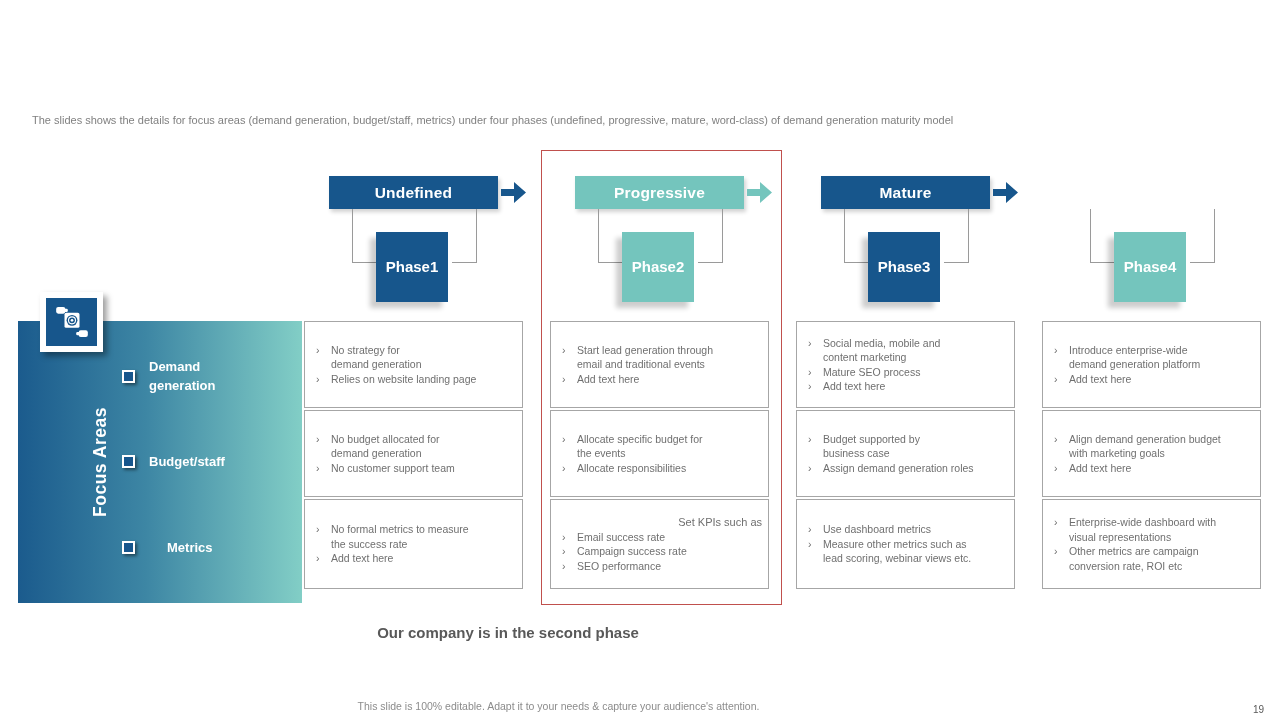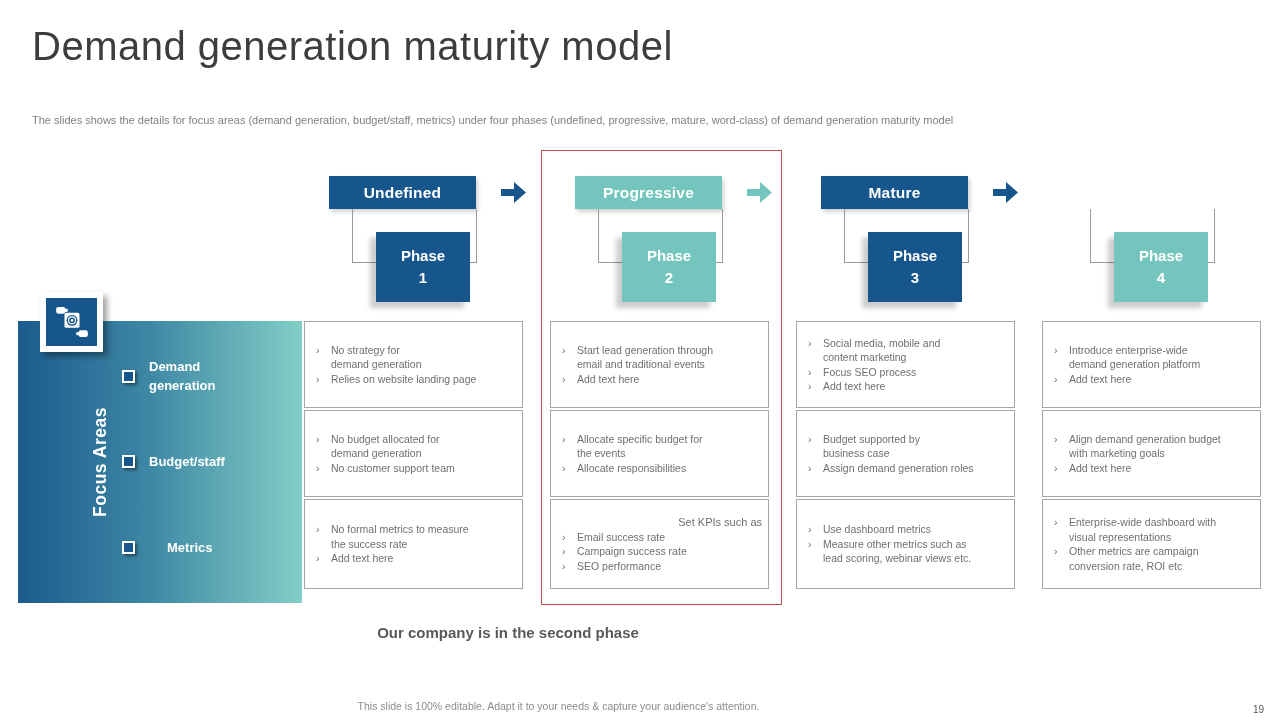--- a/index.html
+++ b/index.html
@@ -9,36 +9,36 @@
   .title { position:absolute; left:32px; top:24px; font-size:40px; font-weight:400;
            color:#3d3d3d; letter-spacing:0.5px; }
   .subtitle { position:absolute; left:32px; top:79px; font-size:11px; color:#808080;margin-top:35px; }
 
   
   .grid { position:absolute; left:304px; top:150px; display:grid;
           grid-template-columns:repeat(4, 219px); column-gap:27px; }
   .col { position:relative; width:219px; }
   .head { position:relative; height:171px; }
 
-  .banner { position:absolute; left:25px; top:26px; width:147px; height:33px;
+  .banner { position:absolute; left:25px; top:26px; width:169px; height:33px;
             display:flex; align-items:center; justify-content:center;
             color:#fff; font-size:15.5px; font-weight:bold; letter-spacing:0.2px;
             box-shadow:2px 3px 4px rgba(0,0,0,0.18); }
   .blue { background:#17568c; }
   .teal { background:#74c5bd; }
 
   .arrow { position:absolute; left:197px; top:30px; }
 
   .vline { position:absolute; width:1px; background:#9a9a9a; top:59px; height:54px; }
   .vl-l { left:48px; } .vl-r { left:172px; }
   .hline { position:absolute; height:1px; background:#9a9a9a; top:112px; }
   .hl-l { left:48px; width:24px; } .hl-r { left:148px; width:25px; }
 
-  .phasebox { position:absolute; left:72px; top:82px; width:94px; height:70px;
-              display:flex; flex-direction:column; align-items:center; justify-content:center;
+  .phasebox { position:absolute; left:72px; top:82px; width:72px; height:70px;
+              display:flex; flex-direction:row; align-items:center; justify-content:center;
               color:#fff; font-size:15px; font-weight:bold; line-height:22px;
               box-shadow:-6px 6px 5px rgba(0,0,0,0.20); }
 
   .cell { height:87px; margin-bottom:2px; border:1px solid #a6a6a6;
           display:flex; flex-direction:column; justify-content:center;
           padding:5px 6px 5px 6px; }
   .cell:last-child { height:90px; margin-bottom:0; }
   .bullet { display:flex; font-size:10.5px; line-height:14.5px; color:#6f6f6f; }
   .bullet .mark { width:20px; padding-left:5px; flex:none; }
   .bullet .btxt { flex:1; white-space:pre-line; }
@@ -68,21 +68,20 @@
                 font-size:15px; font-weight:bold; color:#595959; }
   .footnote { position:absolute; left:0; top:700px; width:1117px; text-align:center;
               font-size:10.5px; color:#8c8c8c; }
   .pagenum { position:absolute; right:16px; top:704px; font-size:10px; color:#595959; }
 </style>
 </head>
 <body>
 
 <div class="slide">
 
-  <div class="title">Demand generation maturity model</div>
   <div class="subtitle">The slides shows the details for focus areas (demand generation, budget/staff, metrics) under four phases (undefined, progressive, mature, word-class) of demand generation maturity model</div>
 
   <div class="hilite"></div>
 
   <div class="grid">
 
     <div class="col">
       <div class="head">
         <div class="banner blue">Undefined</div>
         <svg class="arrow" width="26" height="25">
@@ -202,21 +201,21 @@
         </div>
       </div>
       <div class="cell">
         <div class="bullet">
             <span class="mark">›</span>
             <span class="btxt">Social media, mobile and
 content marketing</span>
           </div>
         <div class="bullet">
             <span class="mark">›</span>
-            <span class="btxt">Focus SEO process</span>
+            <span class="btxt">Mature SEO process</span>
           </div>
         <div class="bullet">
             <span class="mark">›</span>
             <span class="btxt">Add text here</span>
           </div>
       </div>
       <div class="cell">
         <div class="bullet">
             <span class="mark">›</span>
             <span class="btxt">Budget supported by

